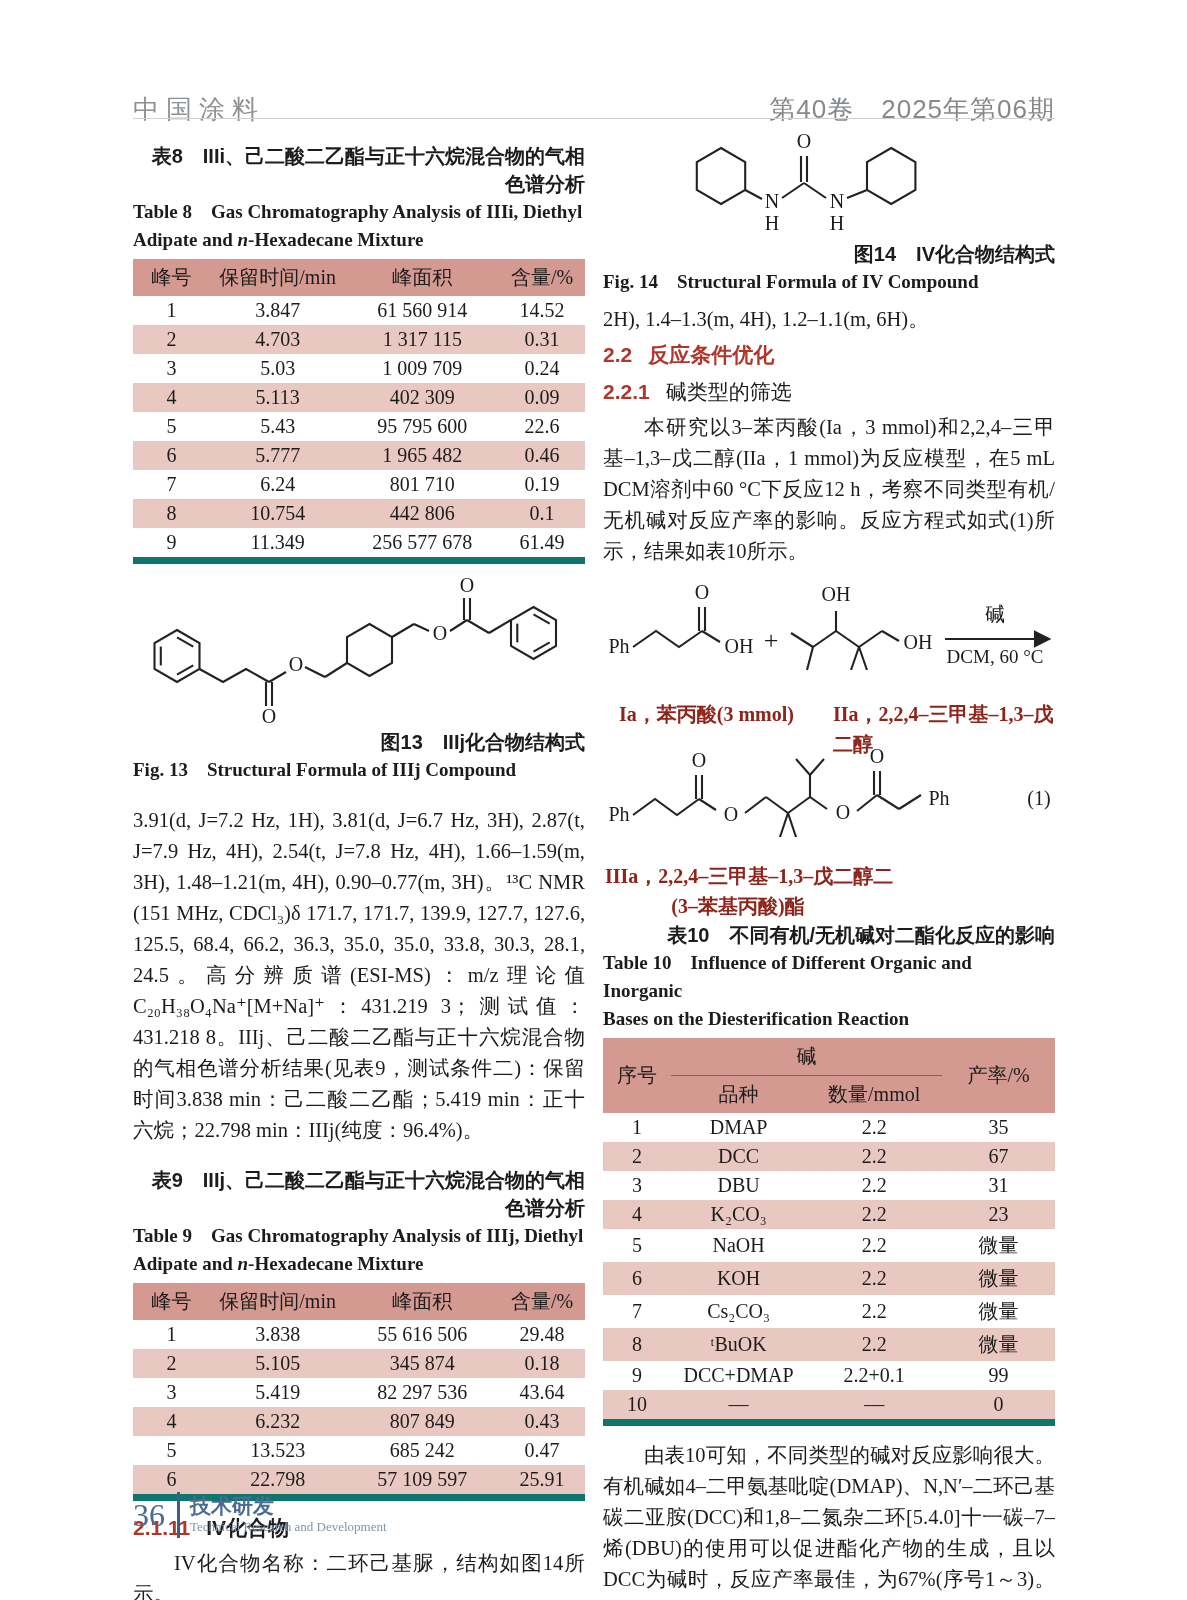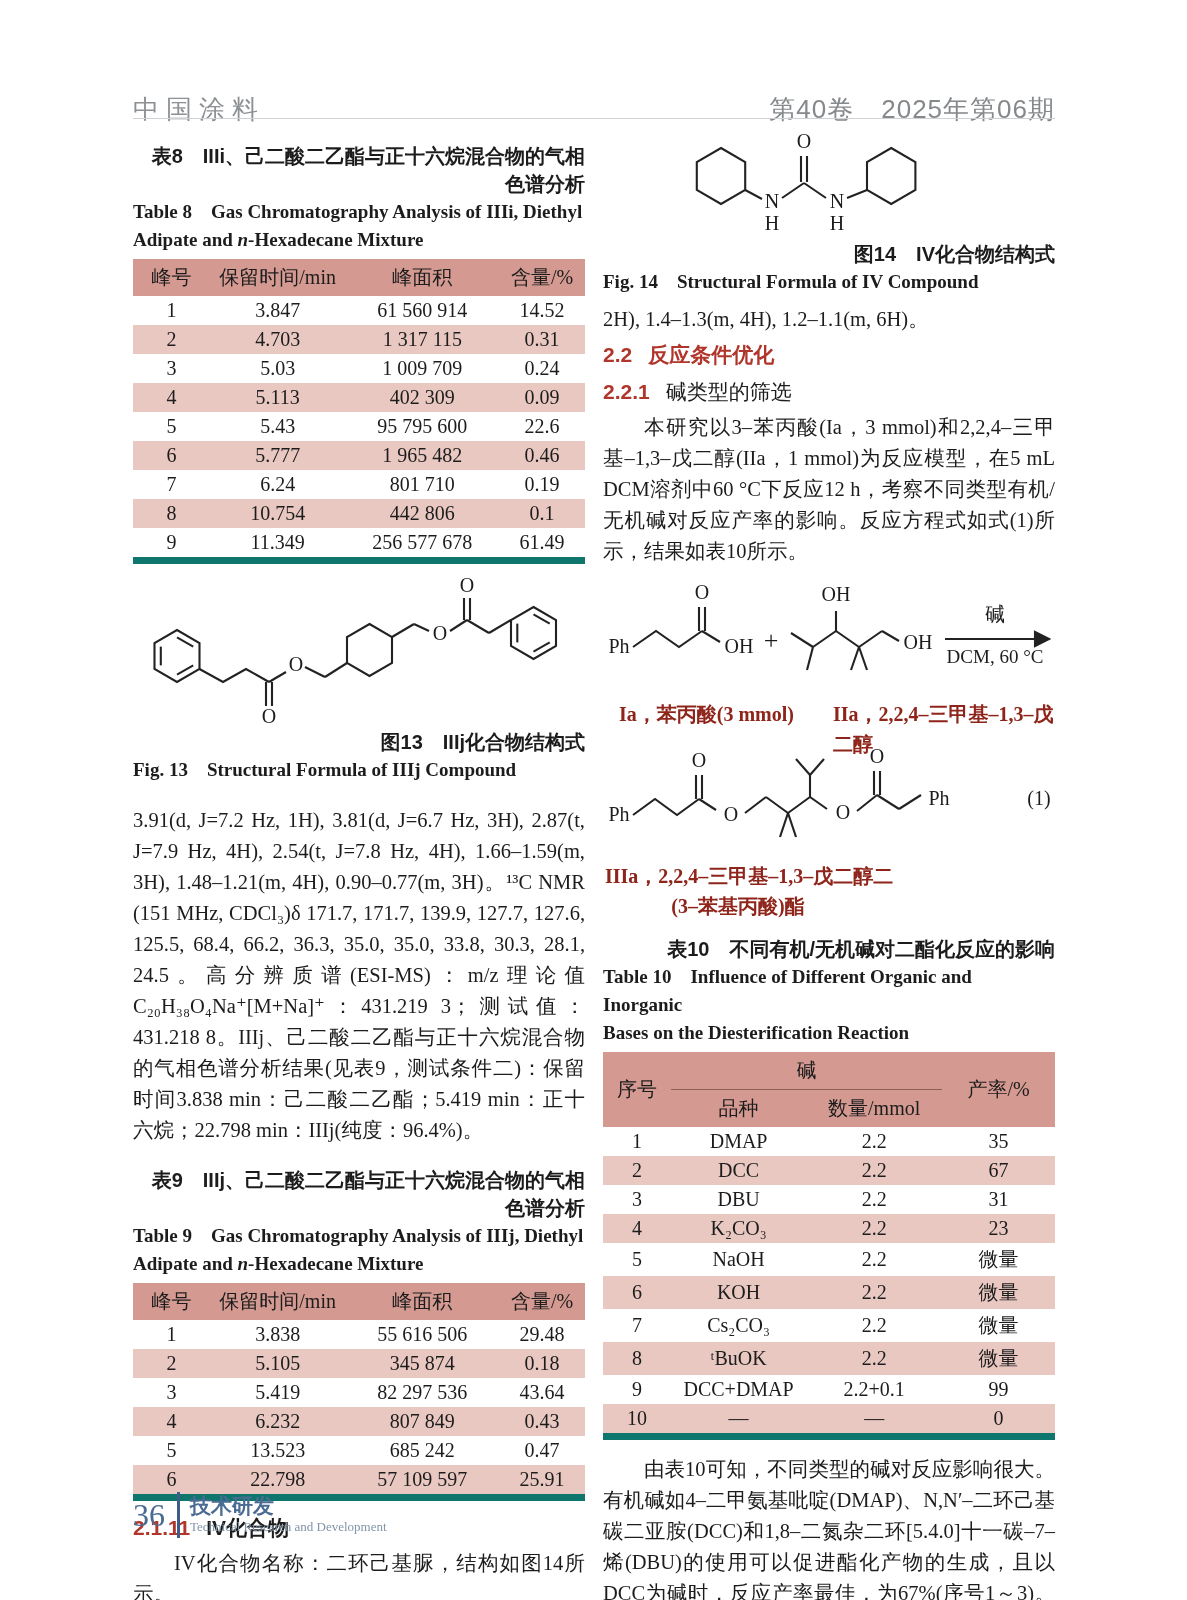--- a/index.html
+++ b/index.html
@@ -342,21 +342,21 @@
         <text x="274" y="30">O</text>
         <line x1="274" y1="62" x2="296" y2="76"></line>
           <line x1="296" y1="76" x2="318" y2="62"></line>
         <text x="336" y="72">Ph</text>
         <text x="436" y="72">(1)</text>
       </svg>
       <div class="scheme-label" style="margin-left:2px">IIIa，2,2,4–三甲基–1,3–戊二醇二</div>
       <div class="scheme-label scheme-center2">(3–苯基丙酸)酯</div>
     </div>
 
-    <div class="t-caption" style="margin-top:14px">
+    <div class="t-caption" style="margin-top:0">
       <div class="cap-cn">表10　不同有机/无机碱对二酯化反应的影响</div>
       <div class="cap-en">Table 10　Influence of Different Organic and Inorganic</div>
       <div class="cap-en">Bases on the Diesterification Reaction</div>
     </div>
     <table class="t10">
       <thead>
         <tr>
           <th rowspan="2" style="width:15%">序号</th>
           <th colspan="2" class="span-base">碱</th>
           <th rowspan="2" style="width:25%">产率/%</th>

